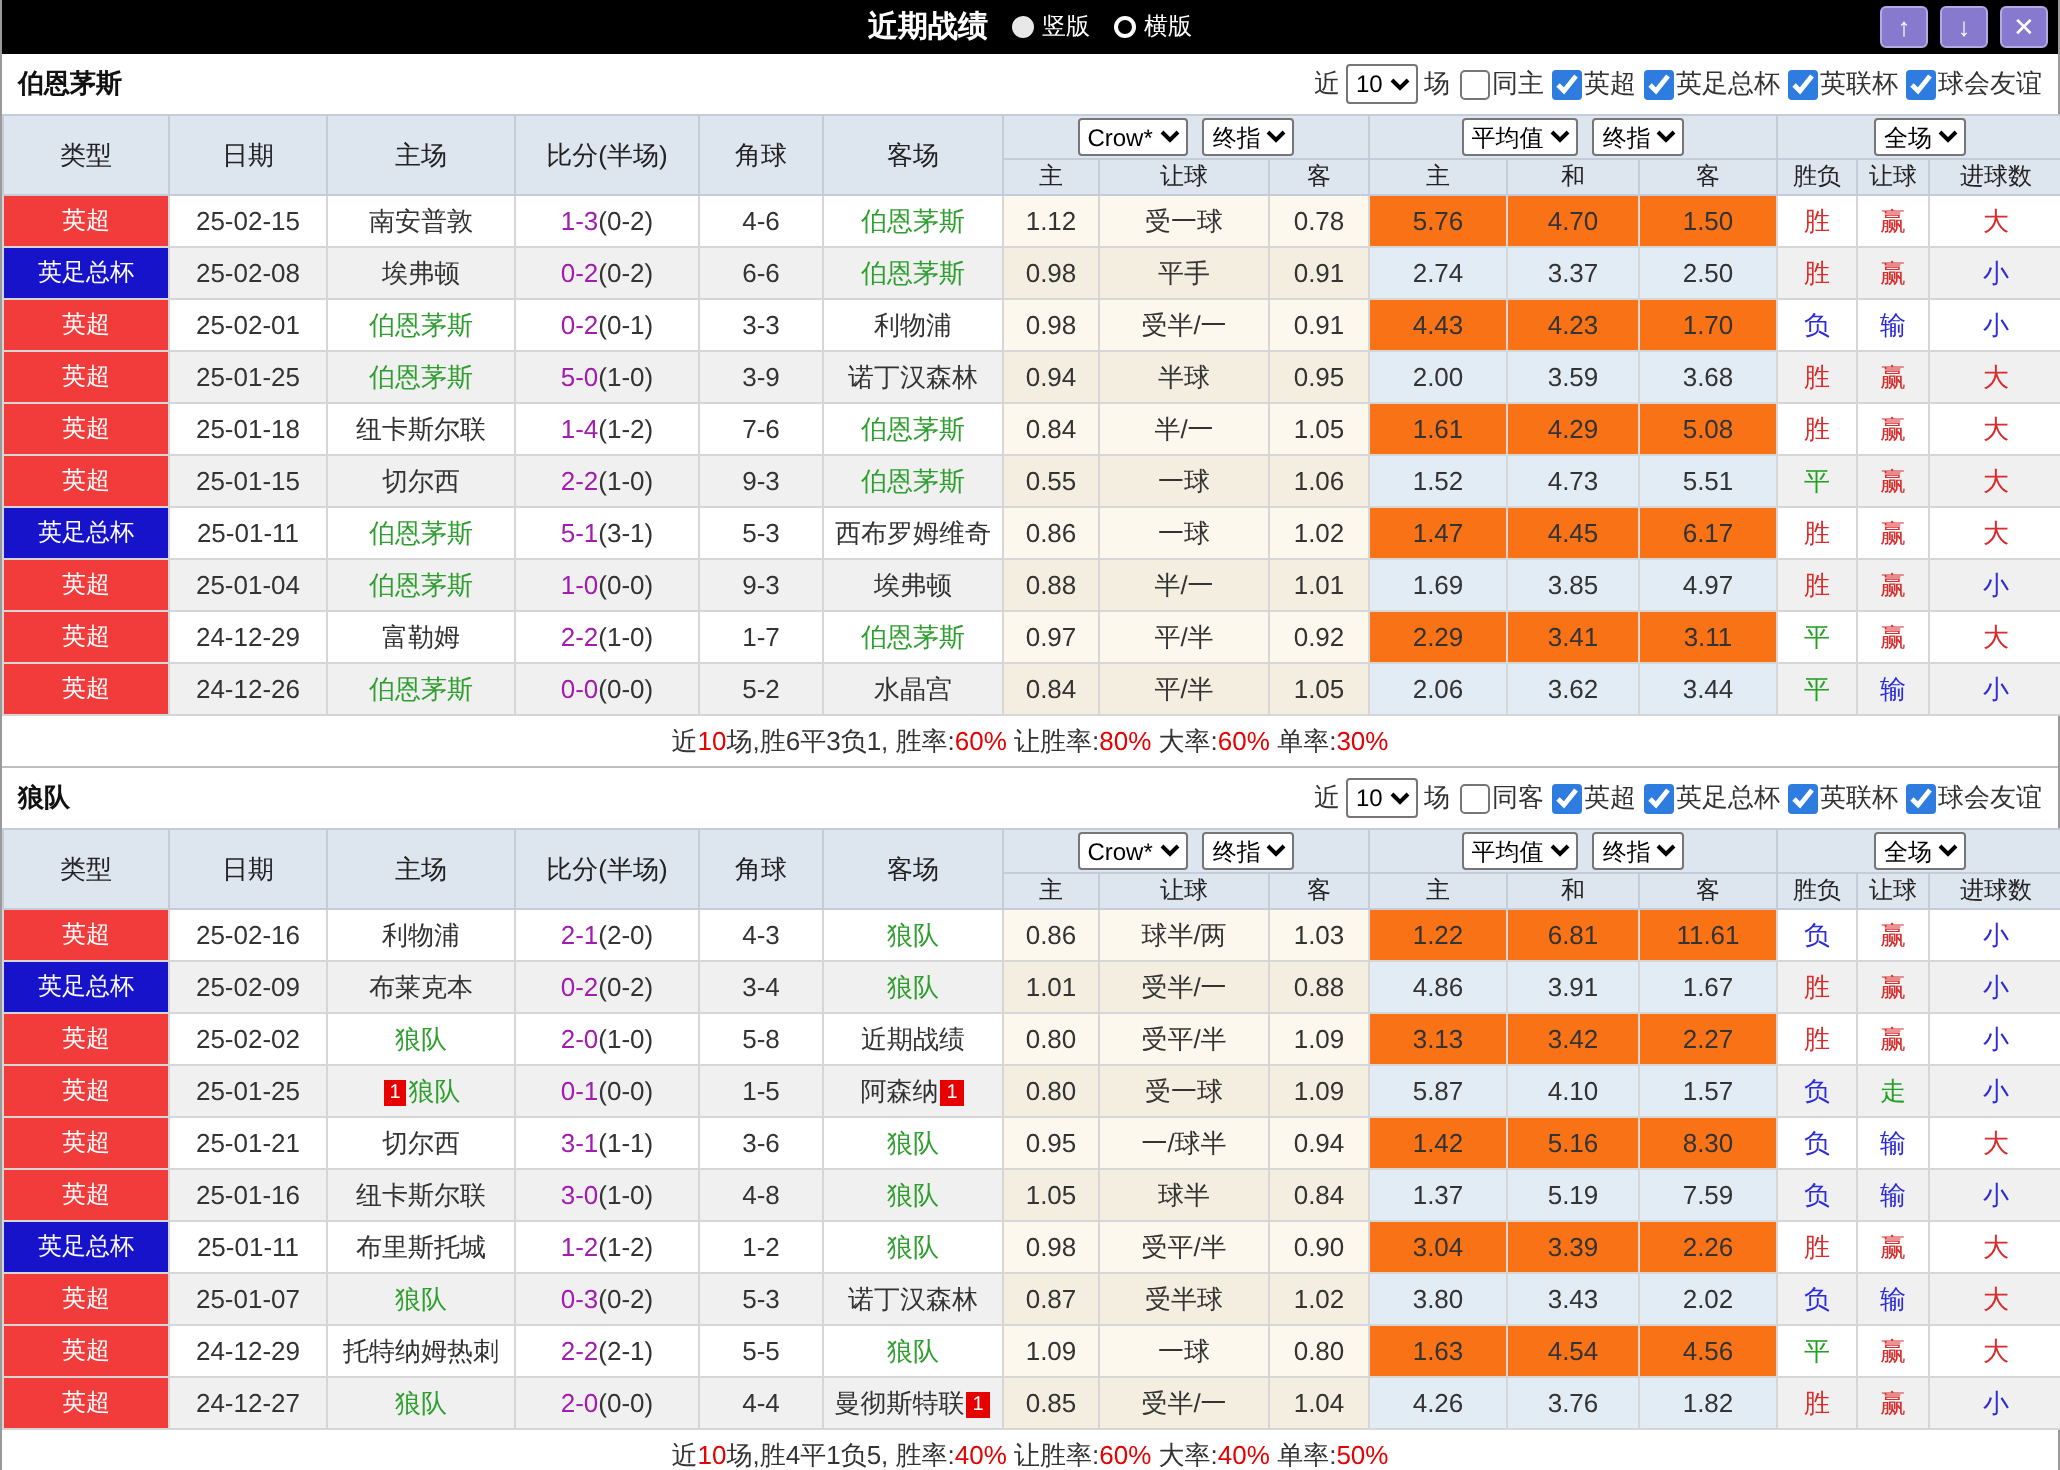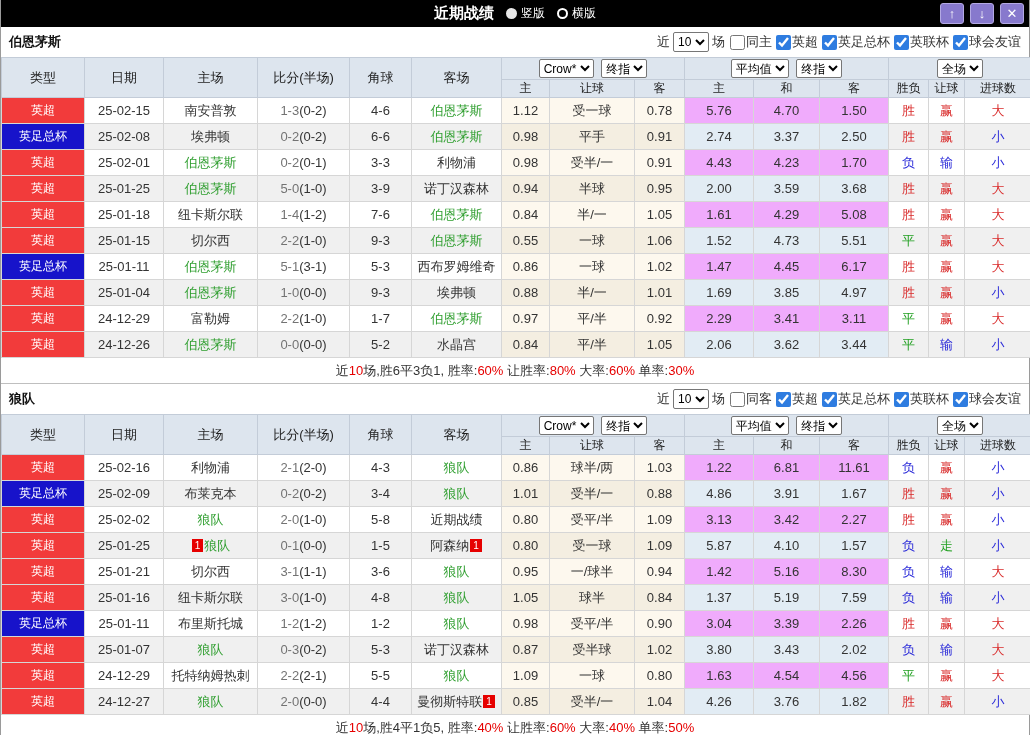--- a/index.html
+++ b/index.html
@@ -62,28 +62,28 @@
     height: 19px; font-size: 12px; border: 1px solid #767676; border-radius: 2px;
     background: #fff; margin: 0 2px; font-family: inherit;
   }
   tbody td {
     height: 26px; border: 1px solid #d6d6d6; text-align: center;
     background: #fff; font-size: 13px; overflow: hidden; white-space: nowrap;
   }
   tr.alt td { background: #f0f0f0; }
   td.crow { background: #fdf8ee; }
   tr.alt td.crow { background: #f4eee1; }
-  td.avg { background: #f0abfc; }
+  td.avg { background: #f97316; }
   tr.alt td.avg { background: #e2ecf4; }
   td.type-red { background: #f23b3b; color: #fff; font-size: 12px; }
   td.type-blue { background: #1713ca; color: #fff; font-size: 12px; }
   tr.alt td.type-red { background: #f23b3b; }
   tr.alt td.type-blue { background: #1713ca; }
   .green { color: #2e9e2e; }
-  .ft { color: #737373; }
+  .ft { color: #a21caf; }
   .ht { color: #333; }
   .c-red { color: #d92b2b; }
   .c-blue { color: #2b2bd9; }
   .c-green { color: #22a022; }
   .redcard {
     display: inline-block; background: #e60000; color: #fff; font-size: 10px;
     line-height: 13px; padding: 0 3px; margin: 0 1px; vertical-align: 1px;
   }
 
   

